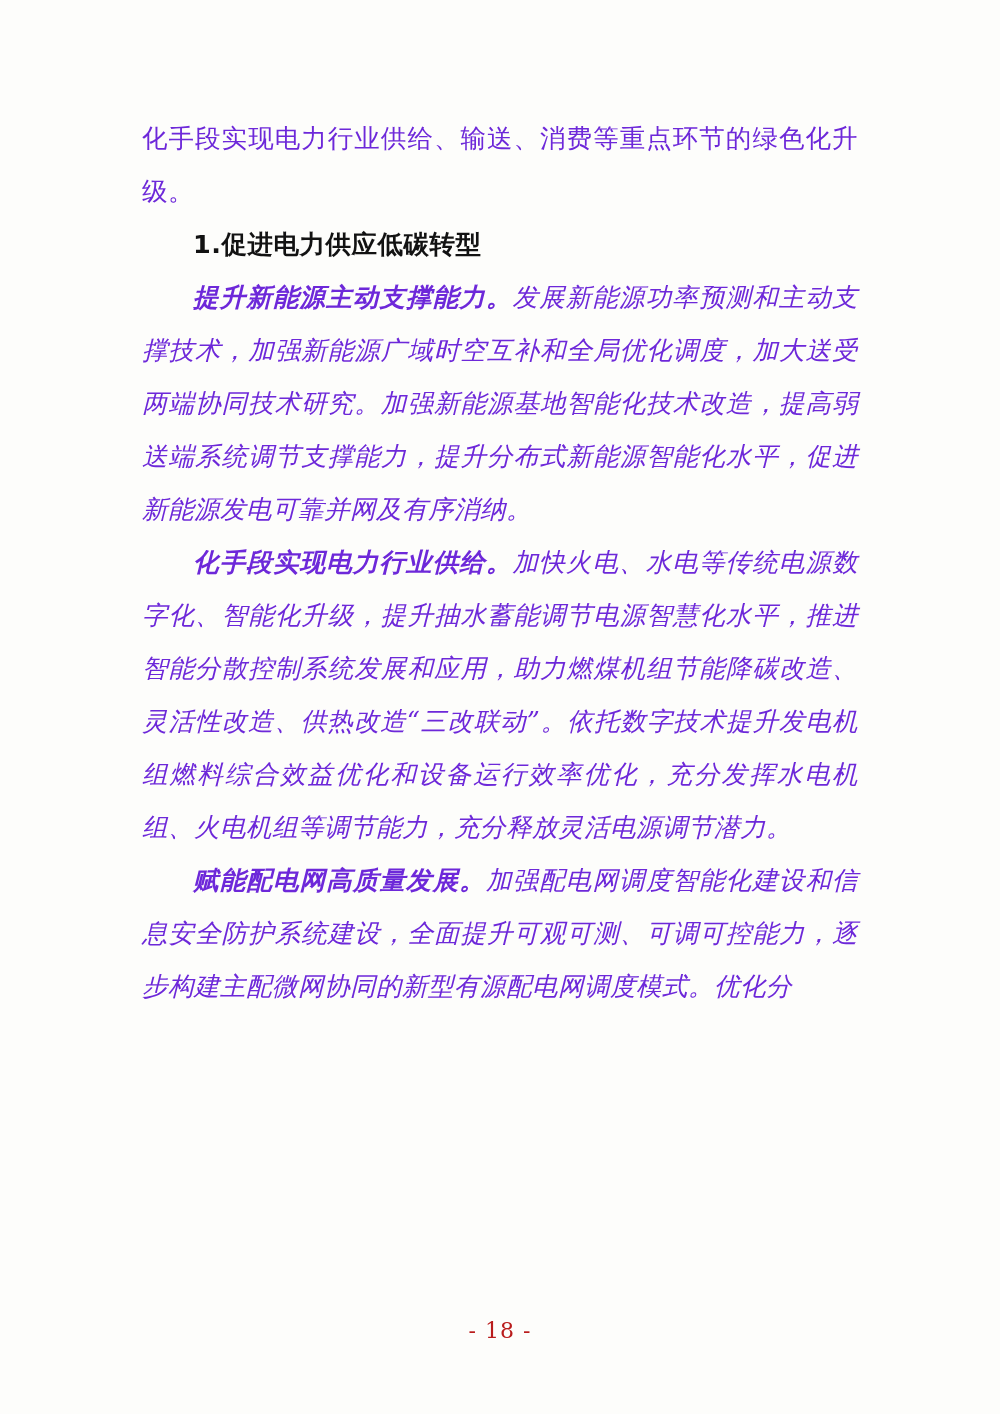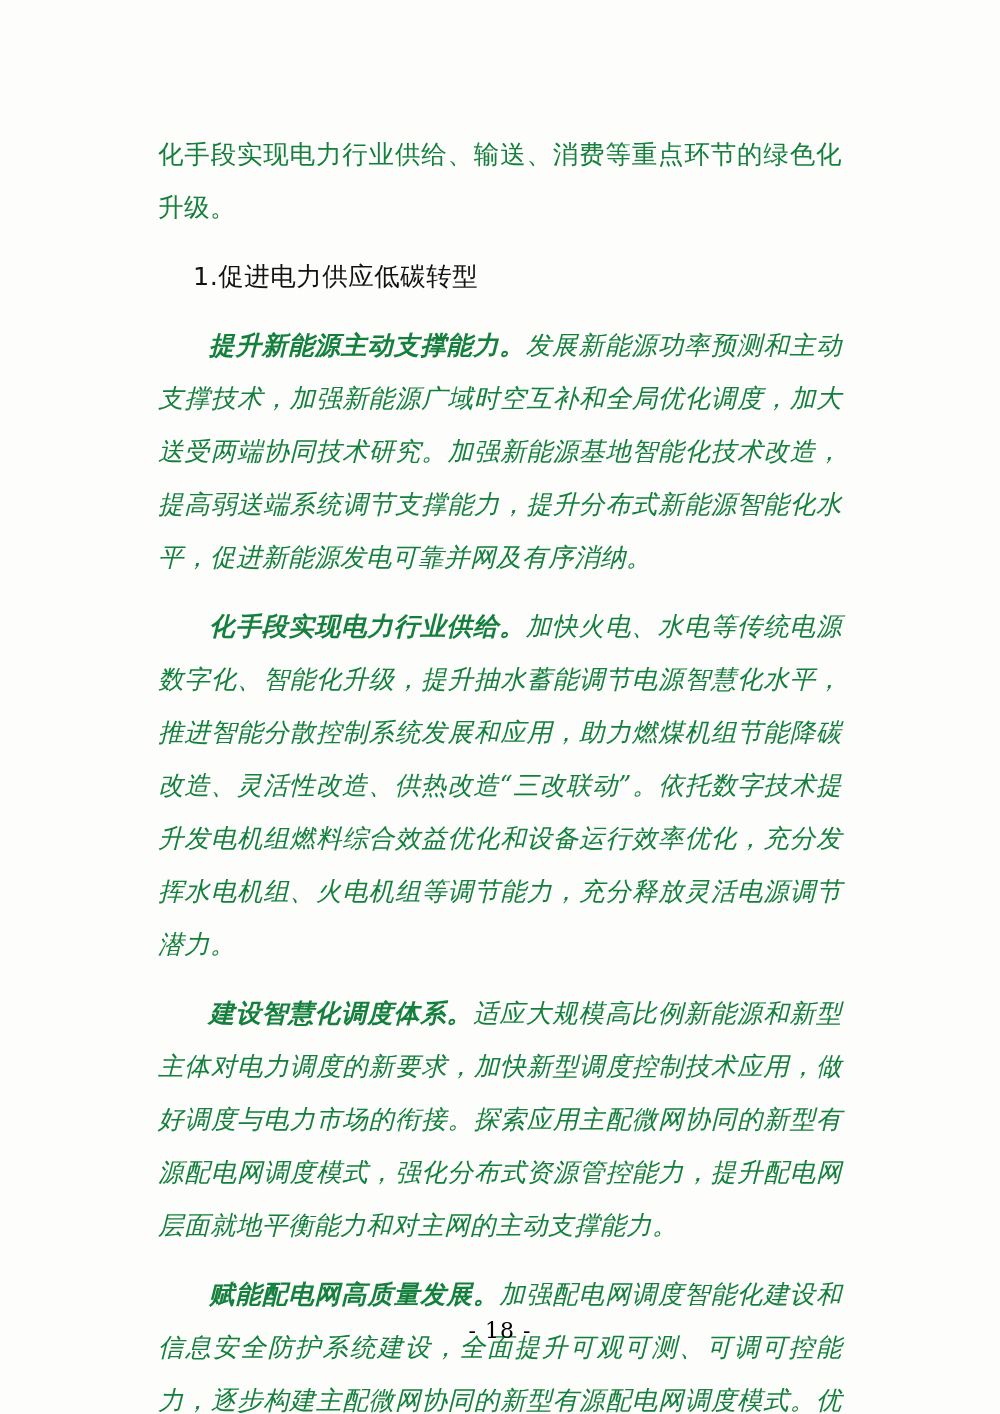--- a/index.html
+++ b/index.html
@@ -21,71 +21,70 @@
   .page-inner {
     position: absolute;
     left: 142px;
     top: 112px;
     width: 716px;
   }
   .para {
     font-size: 25.5px;
     line-height: 53px;
     letter-spacing: 0.5px;
-    color: #15803d;
+    color: #6d28d9;
     text-align: justify;
     text-justify: inter-ideograph;
-    margin: 16px;
+    margin: 0;
     font-family: "DejaVu Serif", serif;
   }
   .indent {
     text-indent: 51px;
     font-style: italic;
   }
   .heading {
     font-size: 25.5px;
     line-height: 53px;
     letter-spacing: 0.5px;
     color: #121212;
-    font-weight: normal;
+    font-weight: bold;
     text-indent: 51px;
     margin: 0;
     font-family: "DejaVu Sans", sans-serif;
   }
   .lead {
     font-weight: bold;
     font-family: "DejaVu Sans", sans-serif;
   }
   .footer {
     position: absolute;
     left: 0;
     right: 0;
     top: 1318px;
     text-align: center;
     font-size: 22px;
-    color: #000000;
+    color: #b91c1c;
     font-family: "DejaVu Serif", serif;
     letter-spacing: 1px;
   }
 </style>
 </head>
 <body>
 
 <div class="page">
   <div class="page-inner">
 
     <p class="para">化手段实现电力行业供给、输送、消费等重点环节的绿色化升级。</p>
 
     <p class="heading">1.促进电力供应低碳转型</p>
 
     <p class="para indent"><span class="lead">提升新能源主动支撑能力。</span><span>发展新能源功率预测和主动支撑技术，加强新能源广域时空互补和全局优化调度，加大送受两端协同技术研究。加强新能源基地智能化技术改造，提高弱送端系统调节支撑能力，提升分布式新能源智能化水平，促进新能源发电可靠并网及有序消纳。</span></p>
 
     <p class="para indent"><span class="lead">化手段实现电力行业供给。</span><span>加快火电、水电等传统电源数字化、智能化升级，提升抽水蓄能调节电源智慧化水平，推进智能分散控制系统发展和应用，助力燃煤机组节能降碳改造、灵活性改造、供热改造“三改联动”。依托数字技术提升发电机组燃料综合效益优化和设备运行效率优化，充分发挥水电机组、火电机组等调节能力，充分释放灵活电源调节潜力。</span></p>
 
 
-    <p class="para indent"><span class="lead">建设智慧化调度体系。</span><span>适应大规模高比例新能源和新型主体对电力调度的新要求，加快新型调度控制技术应用，做好调度与电力市场的衔接。探索应用主配微网协同的新型有源配电网调度模式，强化分布式资源管控能力，提升配电网层面就地平衡能力和对主网的主动支撑能力。</span></p>
 
     <p class="para indent"><span class="lead">赋能配电网高质量发展。</span><span>加强配电网调度智能化建设和信息安全防护系统建设，全面提升可观可测、可调可控能力，逐步构建主配微网协同的新型有源配电网调度模式。优化分</span></p>
 
   </div>
 
   <div class="footer">- 18 -</div>
 </div>
 
 </body></html>

